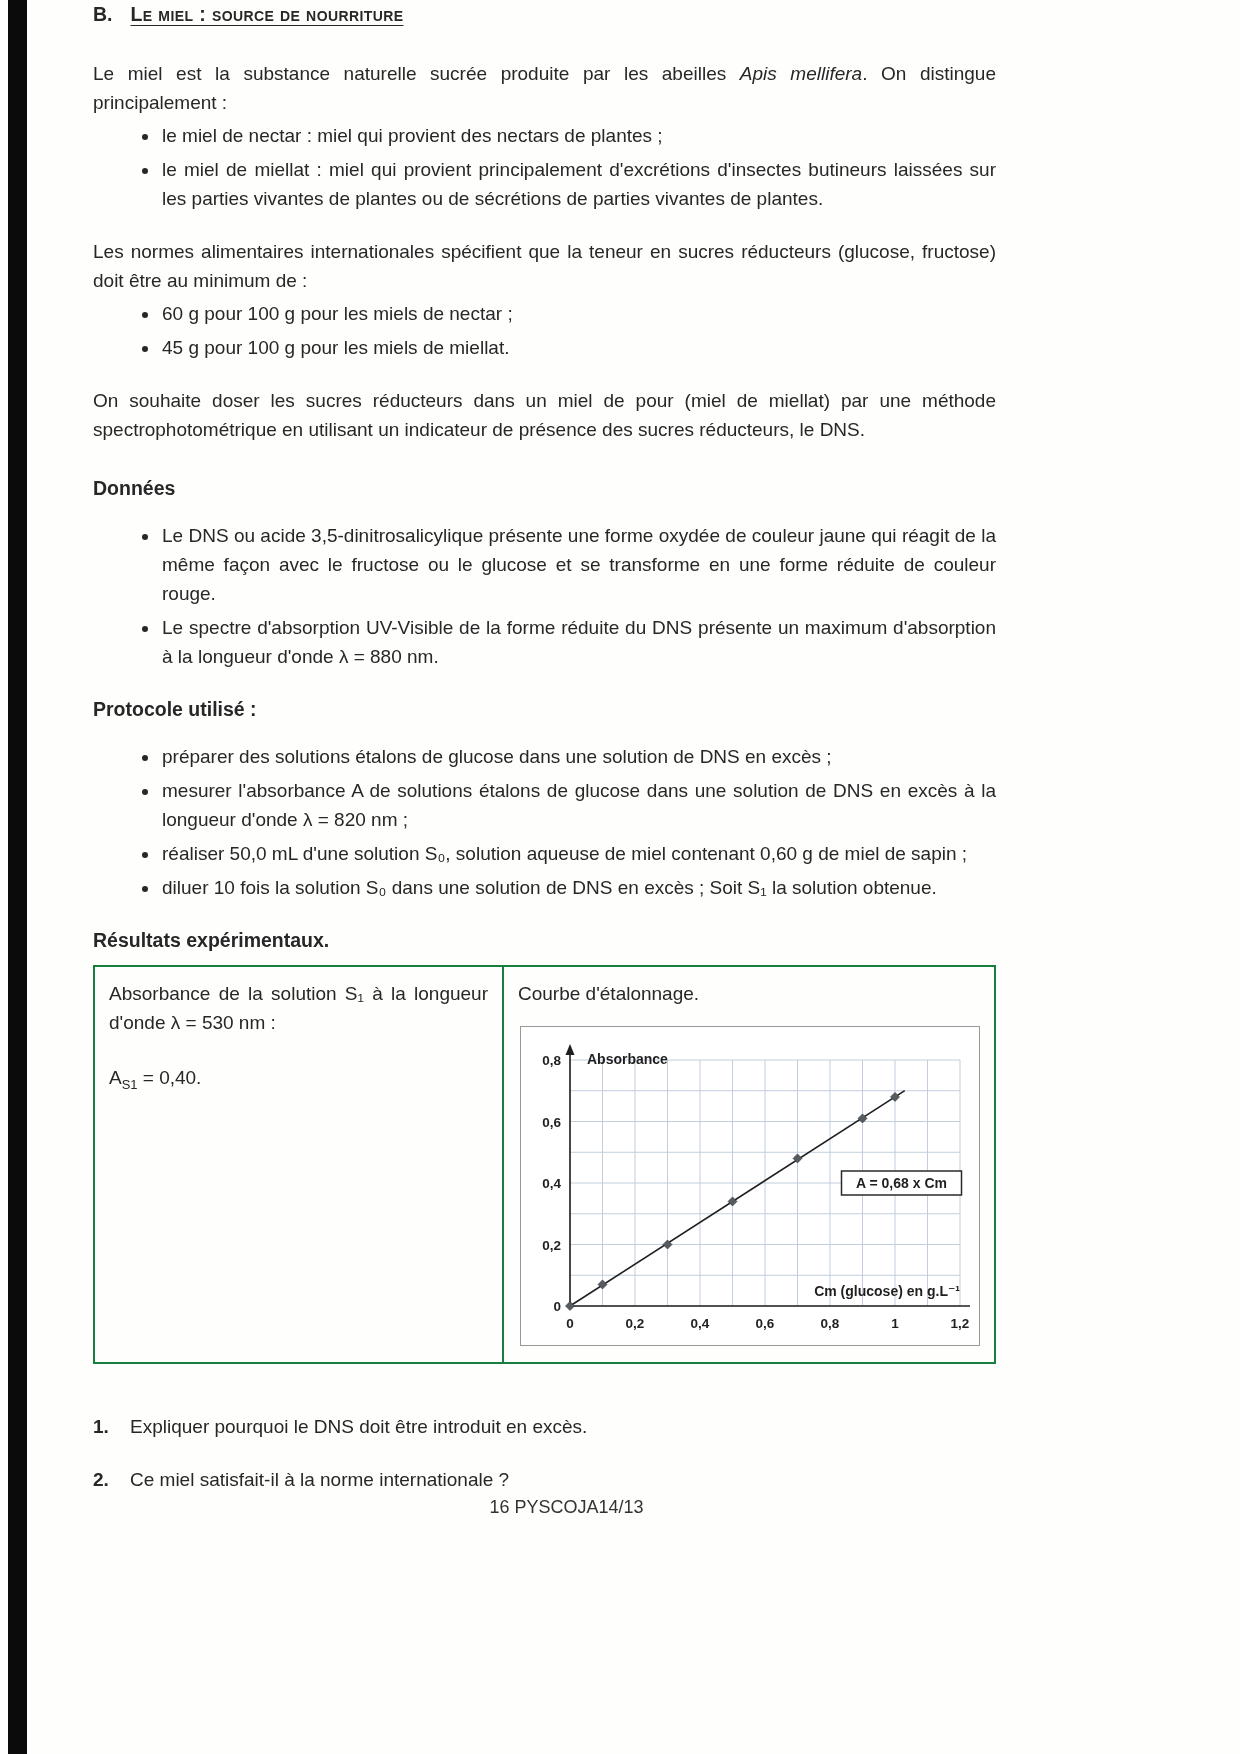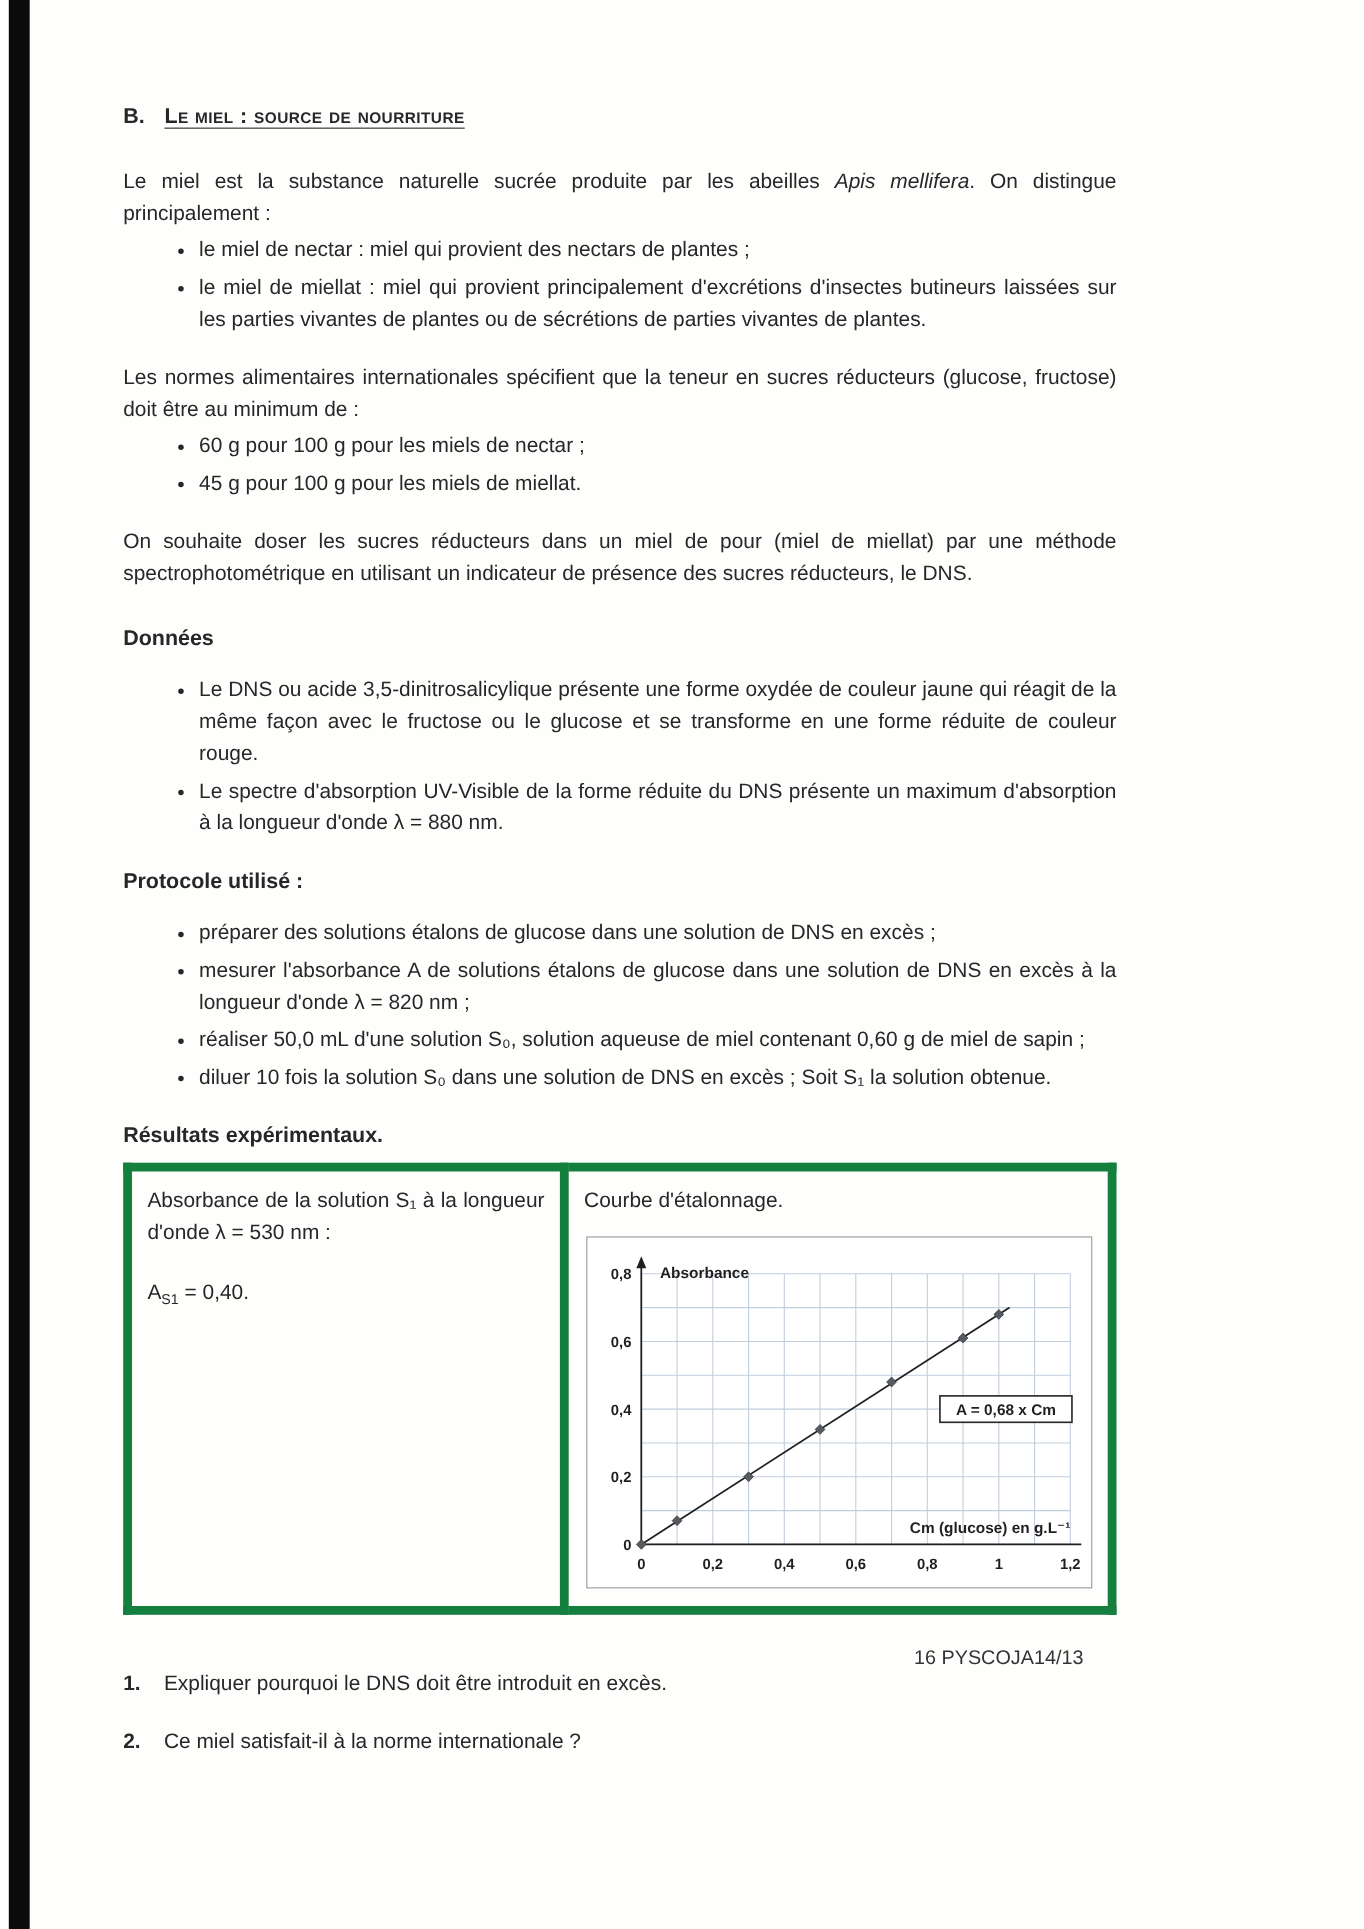--- a/index.html
+++ b/index.html
@@ -4,55 +4,55 @@
 <style>
   * { margin:0; padding:0; box-sizing:border-box; }
   html,body { background:#ffffff; }
   body { width:1240px; }
   .page {
     position:relative; width:1240px; height:1754px; background:#fefefd;
     overflow:hidden; font-family:"Liberation Sans","DejaVu Sans",sans-serif;
     color:#272727;
   }
   .edge-bar { position:absolute; left:8px; top:0; width:19px; height:100%; background:#0b0b0b; }
-  .content { position:absolute; left:112px; top:0; width:903px; padding-top:92px; font-size:19px; line-height:29px; }
+  .content { position:absolute; left:93px; top:0; width:903px; font-size:19px; line-height:29px; }
 
   .section-heading { font-size:19.5px; font-weight:bold; margin-bottom:30px; }
   .sec-label { margin-right:18px; }
   .sec-title { text-decoration:underline; text-underline-offset:4px; font-variant:small-caps; letter-spacing:0.4px; }
 
   .para { text-align:justify; }
   .mb-lg { margin-bottom:30px; }
 
   ul.bullets { list-style:disc; padding-left:67px; margin:4px 0 24px 0; }
   ul.bullets li { text-align:justify; padding-left:2px; margin-bottom:5px; }
 
   .sub-heading { font-size:19.5px; font-weight:bold; margin:4px 0 18px; }
   .underlined { text-underline-offset:4px; }
 
   .results-table { width:100%; border-collapse:collapse; margin-top:2px; }
-  .results-table td { border:8px solid #15803d; vertical-align:top; padding:12px 14px 16px; }
+  .results-table td { border:2px solid #15803d; vertical-align:top; padding:12px 14px 16px; }
   td.left-cell { width:46%; }
   .as1-line { margin-top:26px; }
   sub { font-size:68%; line-height:0;text-align:center; }
   .caption { margin-bottom:8px; }
   .chart-box { border:1px solid #999; background:#fff; padding:3px; width:460px; margin-left:2px; margin-top:18px; }
   #chart-svg { display:block; }
   #chart-svg text { font-family:"Liberation Sans","DejaVu Sans",sans-serif; fill:#1f1f1f; }
   #chart-svg .tick { font-size:13.5px; font-weight:bold; }
   #chart-svg .axis-label { font-size:14px; font-weight:bold; }
   #chart-svg .ann { font-size:14px; font-weight:bold; }
 
   .questions { list-style:none; margin-top:48px; }
   .questions li { display:flex; margin-bottom:24px; }
   .qnum { font-weight:bold; width:37px; flex:none; }
 
   .footer {
     position:absolute; left:148px; top:1497px; width:837px;
-    display:flex; justify-content:flex-end; font-size:18px; color:#333;
+    display:flex; justify-content:center; font-size:18px; color:#333;
   }
 </style>
 </head>
 <body>
 
 <div class="page">
   <div class="edge-bar"></div>
 
   <main class="content">
 

